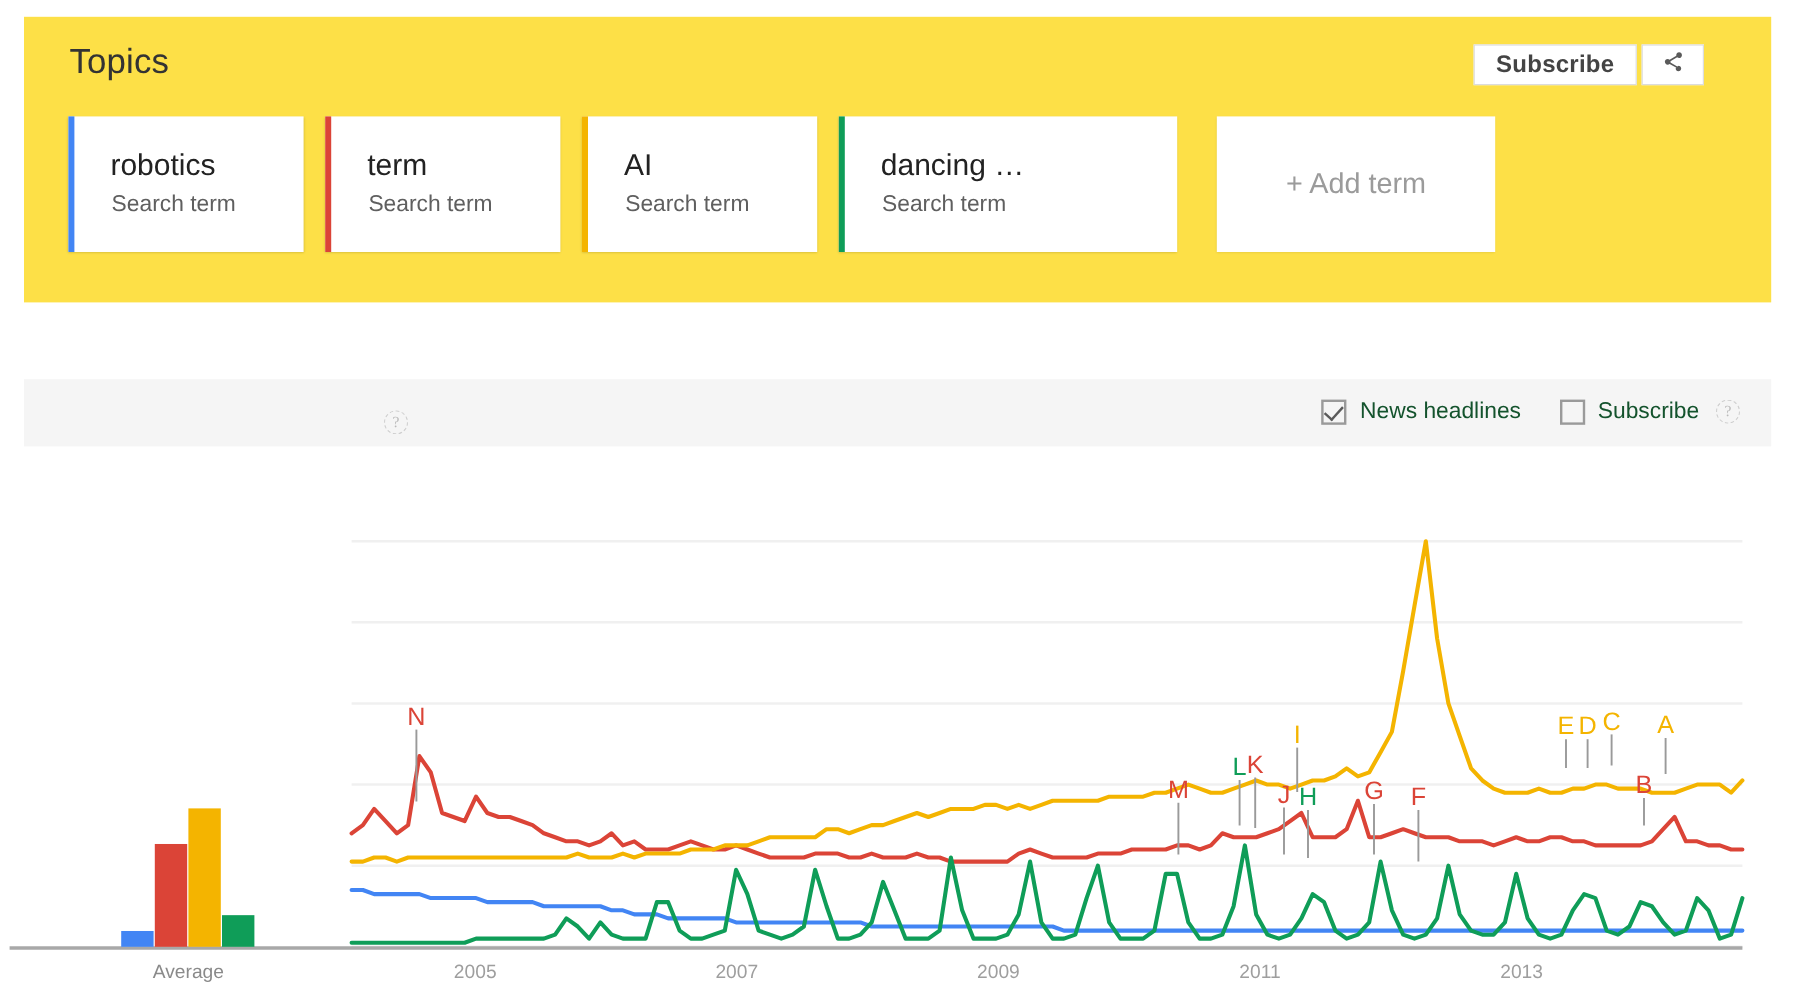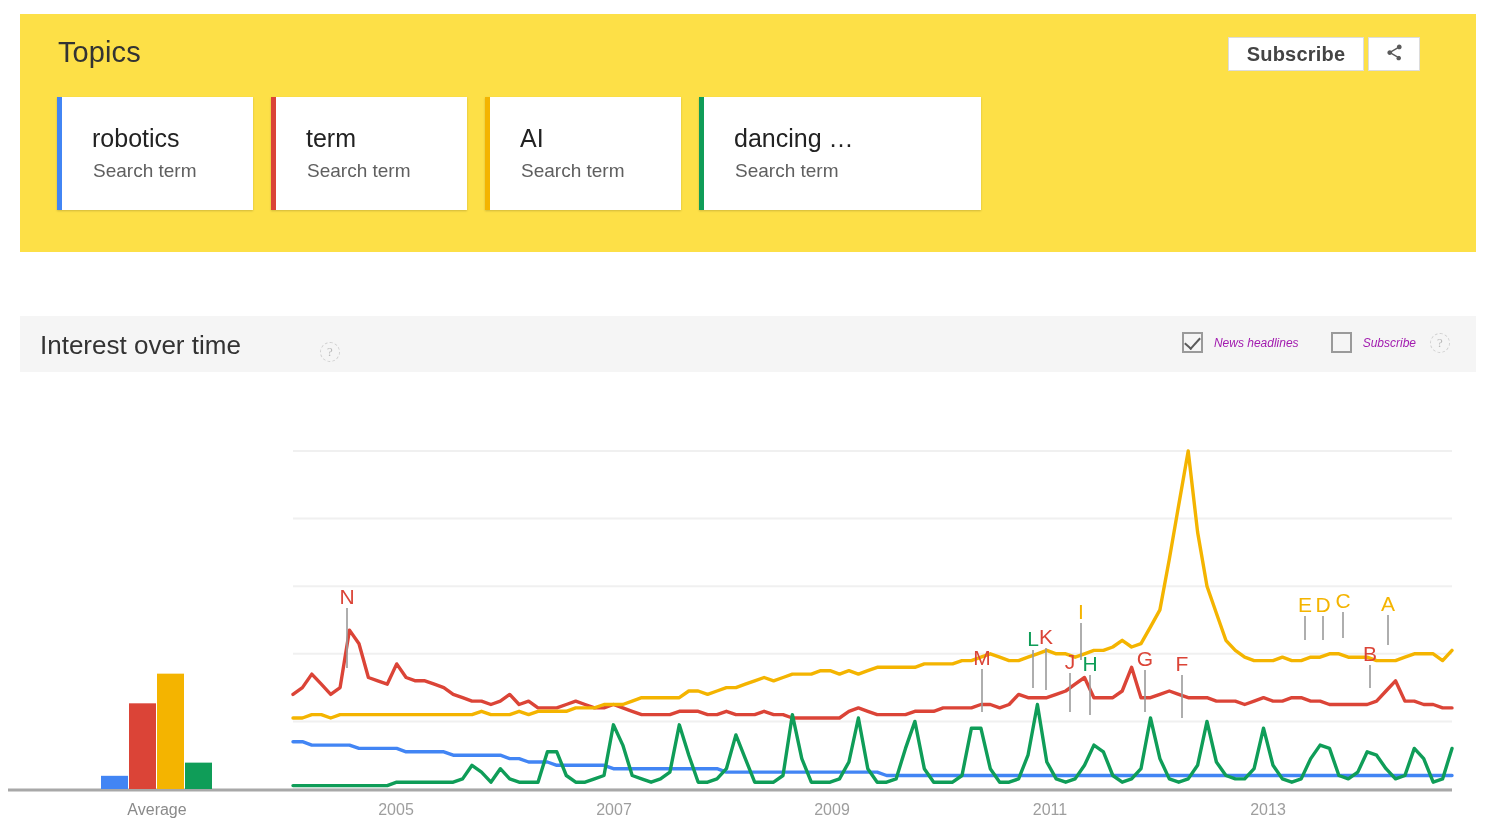--- a/index.html
+++ b/index.html
@@ -84,21 +84,21 @@
   .chk-wrap { display: flex; align-items: center; gap: 11px; cursor: pointer; }
   .chk {
     width: 21px; height: 21px; border: 2px solid #9a9a9a; background: #f5f5f5;
     position: relative;
   }
   .chk.checked::after {
     content: ""; position: absolute; left: 4px; top: 0px;
     width: 7px; height: 13px; border: solid #5a5a5a;
     border-width: 0 2.4px 2.4px 0; transform: rotate(42deg);
   }
-  .chk-label { font-size: 12px; color: #a21caf; font-style: italic; }
+  .chk-label { font-size: 19px; color: #14532d; }
 
   
   .chart-wrap { position: absolute; left: 0; top: 398px; width: 1496px; height: 440px; }
   .chart-svg { display: block; }
 </style>
 </head>
 <body>
 
 <div id="app">
 
@@ -129,25 +129,25 @@
       <div class="term-card">
         <div class="term-accent" style="background:#F4B400"></div>
         <div class="term-label">AI</div>
         <div class="term-sub">Search term</div>
       </div>
       <div class="term-card" style="width:282px">
         <div class="term-accent" style="background:#0F9D58"></div>
         <div class="term-label">dancing …</div>
         <div class="term-sub">Search term</div>
       </div>
+      <div class="add-term">+ Add term</div>
     </div>
   </div>
 
   <div class="iot-bar">
-    <div class="iot-title">Interest over time</div>
     <div class="iot-help help-icon">?</div>
 
     <div class="iot-right">
       <div class="chk-wrap">
         <span class="chk checked"></span>
         <span class="chk-label">News headlines</span>
       </div>
       <div class="chk-wrap" style="margin-left:18px">
         <span class="chk"></span>
         <span class="chk-label">Subscribe</span>

